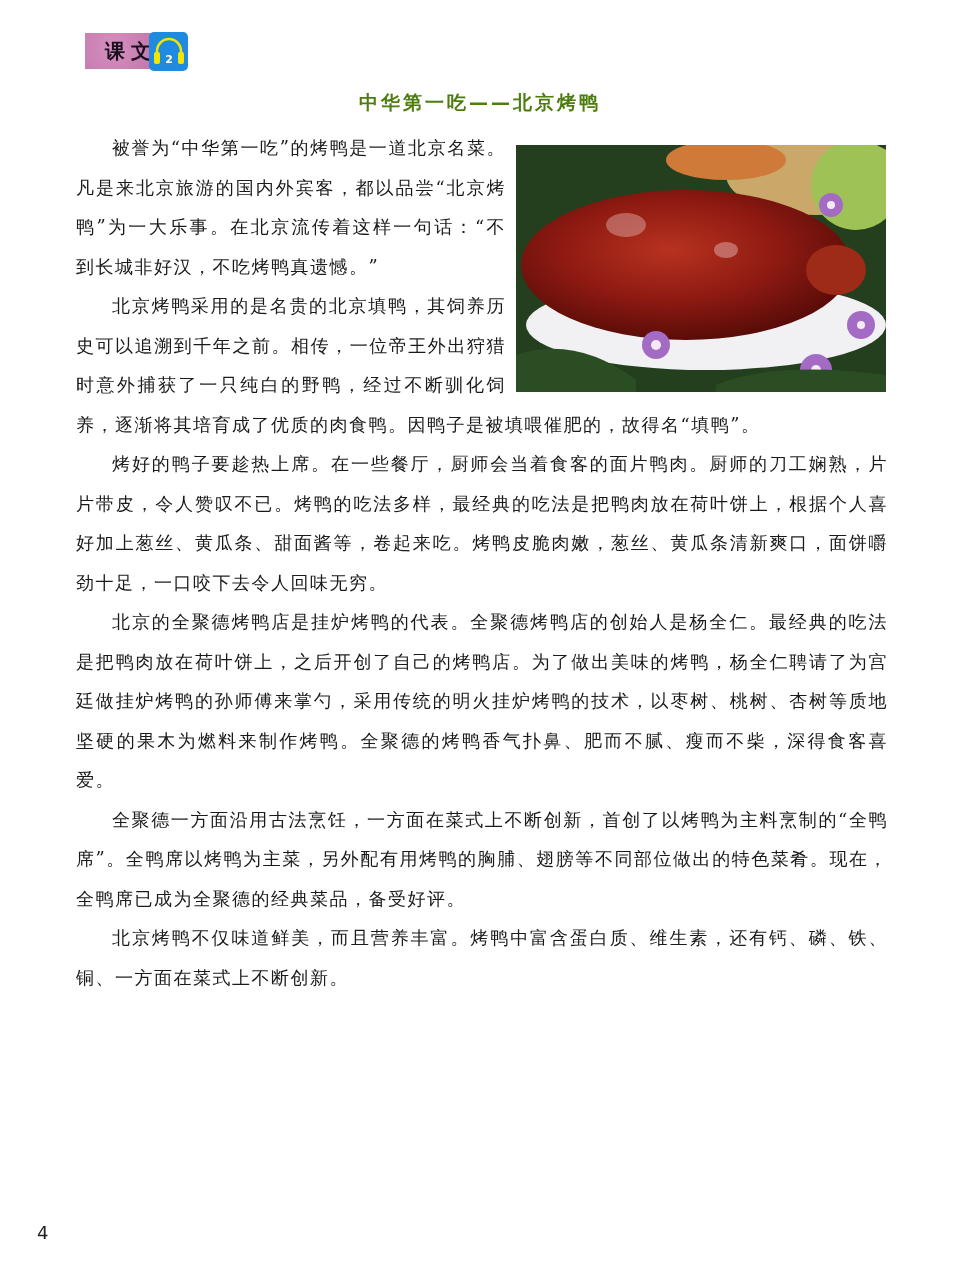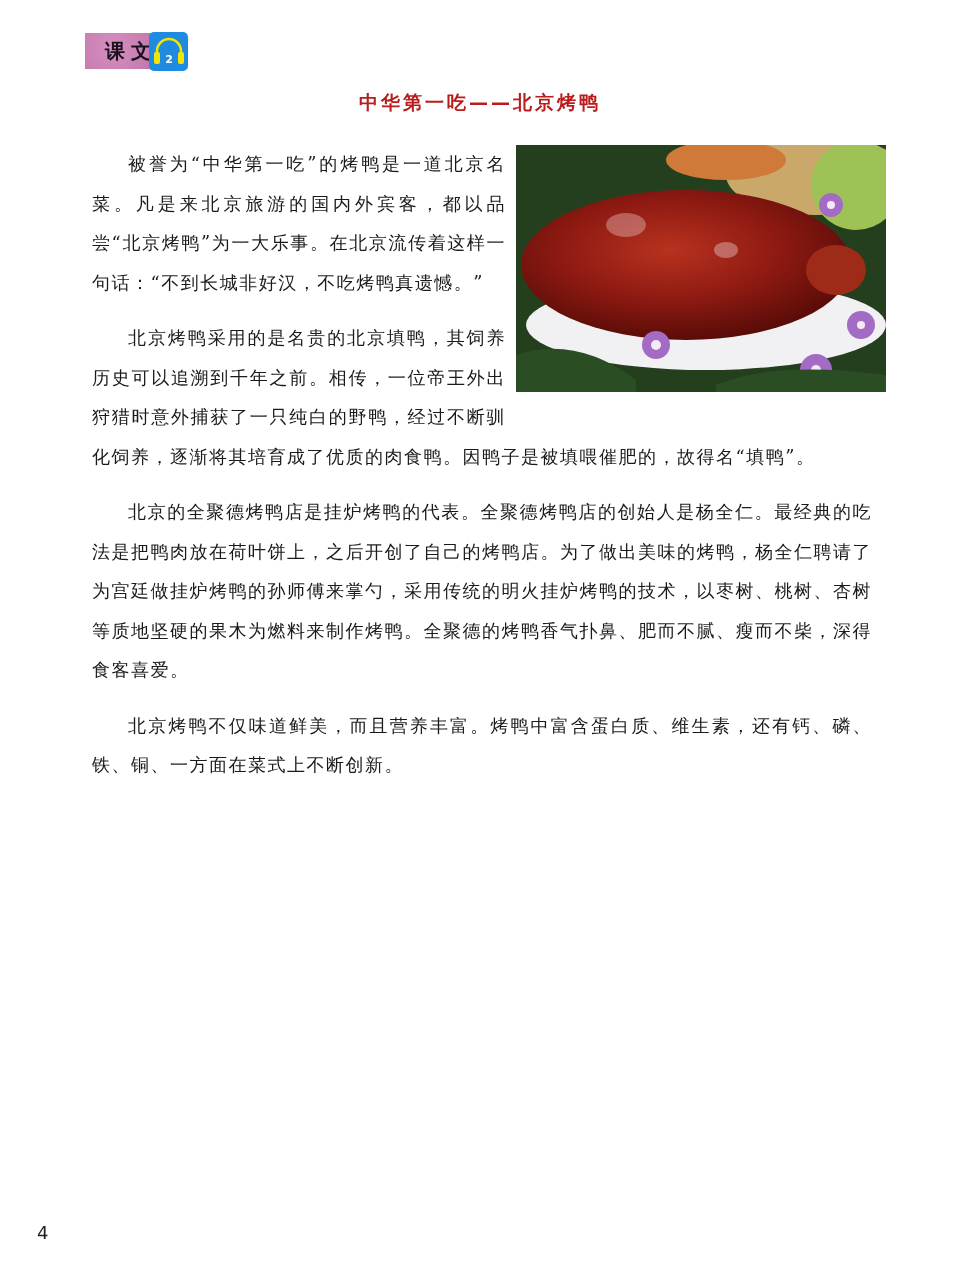--- a/index.html
+++ b/index.html
@@ -12,31 +12,31 @@
     background: #c97db0; background-image: radial-gradient(circle at 30% 40%, #d590c0 0%, #c479ac 60%, #b86fa3 100%);
     display: flex; align-items: center; justify-content: center;
     font-family: "DejaVu Sans", sans-serif; font-weight: bold; font-size: 20px; color: #1a1020; letter-spacing: 6px; margin-left: 44px;
   }
   .audio-icon {
     position: absolute; left: 149px; top: 32px; width: 39px; height: 39px; border-radius: 5px;
     background: #1f8be0; display: flex; align-items: center; justify-content: center;
   }
   .title {
     position: absolute; left: 0; top: 90px; width: 960px; text-align: center;
-    font-family: "DejaVu Sans", sans-serif; font-weight: bold; font-size: 19px; letter-spacing: 3px; color: #b91c1c;
+    font-family: "DejaVu Sans", sans-serif; font-weight: bold; font-size: 19px; letter-spacing: 3px; color: #4d7c0f;
   }
   .photo {
     position: absolute; left: 516px; top: 145px; width: 370px; height: 247px; overflow: hidden;
     background: #1d3a1a;
   }
   .text {
     position: absolute; left: 76px; top: 128px; width: 812px;
     font-size: 18px; line-height: 39.5px; letter-spacing: 1.5px; text-align: justify;
   }
-  .text p { margin: 16px; text-indent: 2em; }
+  .text p { margin: 0; text-indent: 2em; }
   .float-spacer { float: right; width: 382px; height: 270px; }
   .page-num {
     position: absolute; left: 37px; top: 1222px; font-family: "DejaVu Sans", sans-serif; font-size: 18px; color: #222;
   }
 </style>
 </head>
 <body>
 
 <div class="label-box">
   <span>课文</span>
@@ -85,17 +85,19 @@
     </g>
     <path d="M0 210 Q60 190 120 235 L120 247 L0 247 Z" fill="#2b4d24"></path>
     <path d="M200 240 Q260 215 370 230 L370 247 L200 247 Z" fill="#2b4d24"></path>
   </svg>
 </div>
 
 <div class="text">
   <div class="float-spacer"></div>
   <p>被誉为“中华第一吃”的烤鸭是一道北京名菜。凡是来北京旅游的国内外宾客，都以品尝“北京烤鸭”为一大乐事。在北京流传着这样一句话：“不到长城非好汉，不吃烤鸭真遗憾。”</p>
   <p>北京烤鸭采用的是名贵的北京填鸭，其饲养历史可以追溯到千年之前。相传，一位帝王外出狩猎时意外捕获了一只纯白的野鸭，经过不断驯化饲养，逐渐将其培育成了优质的肉食鸭。因鸭子是被填喂催肥的，故得名“填鸭”。</p>
+  <p>烤好的鸭子要趁热上席。在一些餐厅，厨师会当着食客的面片鸭肉。厨师的刀工娴熟，片片带皮，令人赞叹不已。烤鸭的吃法多样，最经典的吃法是把鸭肉放在荷叶饼上，根据个人喜好加上葱丝、黄瓜条、甜面酱等，卷起来吃。烤鸭皮脆肉嫩，葱丝、黄瓜条清新爽口，面饼嚼劲十足，一口咬下去令人回味无穷。</p>
   <p>北京的全聚德烤鸭店是挂炉烤鸭的代表。全聚德烤鸭店的创始人是杨全仁。最经典的吃法是把鸭肉放在荷叶饼上，之后开创了自己的烤鸭店。为了做出美味的烤鸭，杨全仁聘请了为宫廷做挂炉烤鸭的孙师傅来掌勺，采用传统的明火挂炉烤鸭的技术，以枣树、桃树、杏树等质地坚硬的果木为燃料来制作烤鸭。全聚德的烤鸭香气扑鼻、肥而不腻、瘦而不柴，深得食客喜爱。</p>
+  <p>全聚德一方面沿用古法烹饪，一方面在菜式上不断创新，首创了以烤鸭为主料烹制的“全鸭席”。全鸭席以烤鸭为主菜，另外配有用烤鸭的胸脯、翅膀等不同部位做出的特色菜肴。现在，全鸭席已成为全聚德的经典菜品，备受好评。</p>
   <p>北京烤鸭不仅味道鲜美，而且营养丰富。烤鸭中富含蛋白质、维生素，还有钙、磷、铁、铜、一方面在菜式上不断创新。</p>
 </div>
 
 <div class="page-num">4</div>
 
 </body></html>

